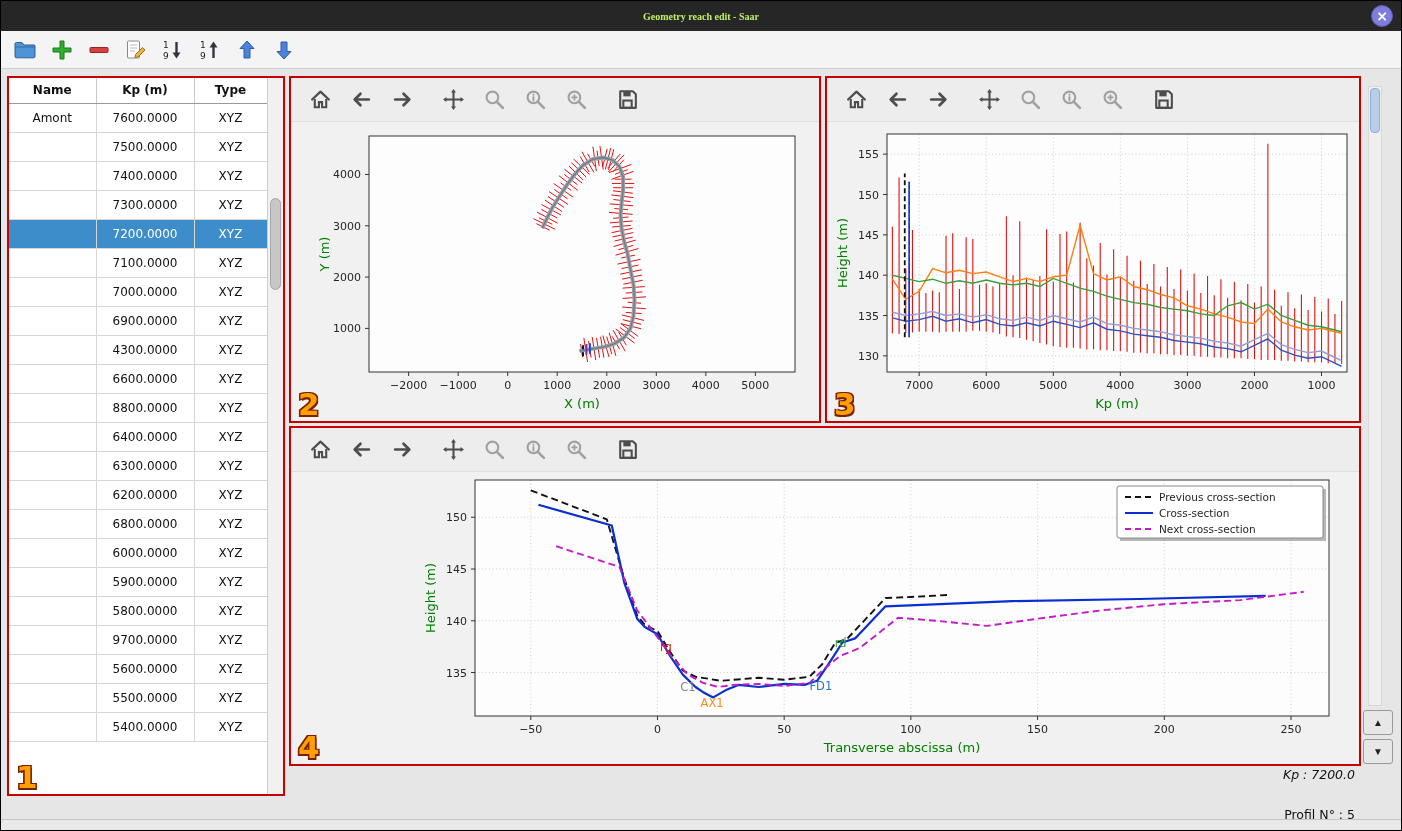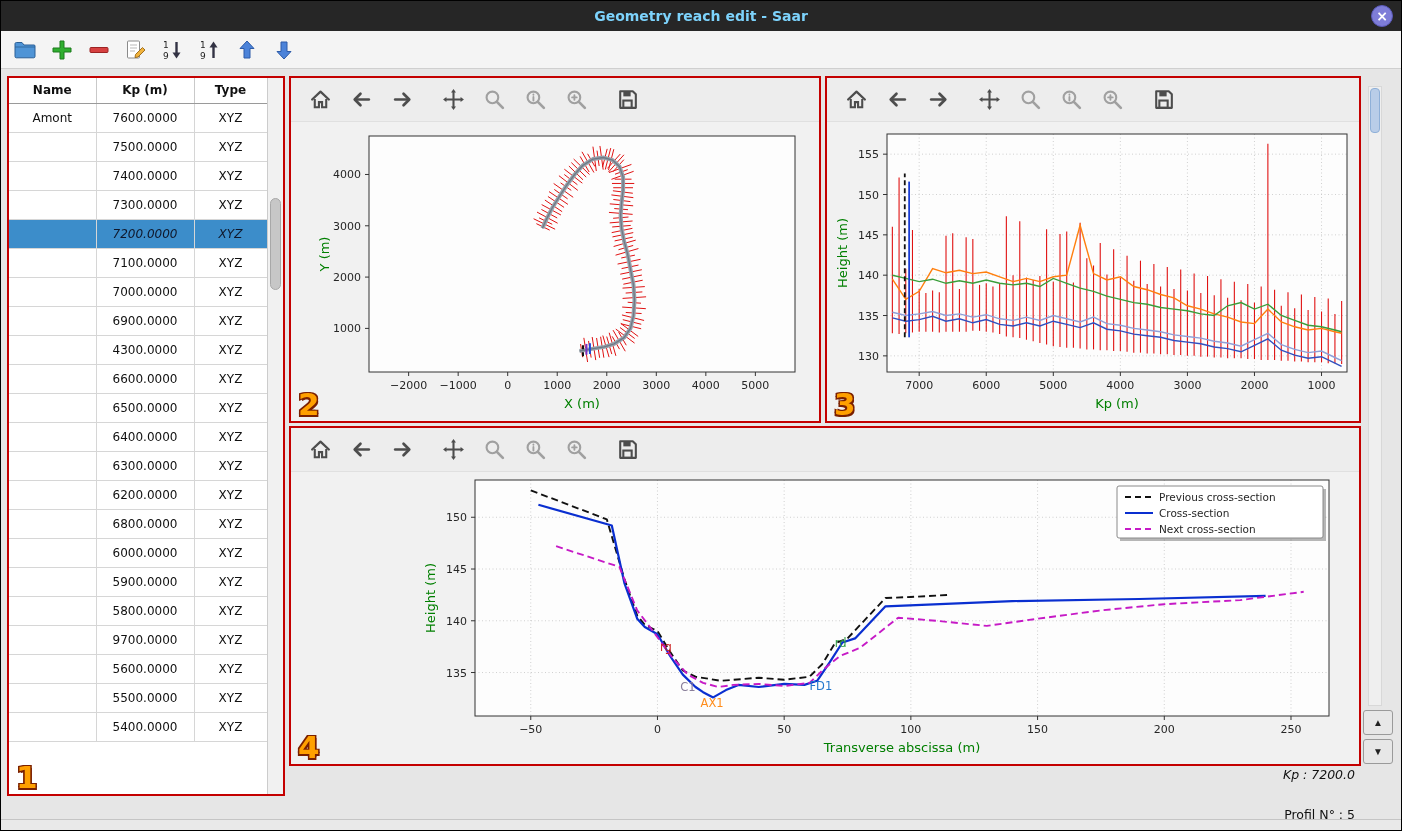--- a/index.html
+++ b/index.html
@@ -1,21 +1,21 @@
 <!DOCTYPE html>
 <html><head>
 <meta charset="utf-8">
 <style>
   html,body{margin:0;padding:0;background:#555;}
   *{box-sizing:border-box;}
   .window{position:relative;width:1402px;height:831px;background:#e6e6e6;border:1px solid #000;
     font-family:"DejaVu Sans","Liberation Sans",sans-serif;overflow:hidden;}
   .titlebar{position:absolute;left:0;top:0;right:0;height:30px;background:#262626;
     display:flex;align-items:center;justify-content:center;}
-  .titlebar .title{color:#7dd3fc;font-size:14px;font-weight:bold;}
+  .titlebar .title{color:#bef264;font-size:10px;font-weight:bold;font-family:Liberation Serif, serif;}
   .close-btn{position:absolute;right:8px;top:4px;width:22px;height:22px;border-radius:50%;
     background:#7e7dd8;color:#fff;display:flex;align-items:center;justify-content:center;
     font-size:14px;font-weight:bold;border:1px solid #5a59b8;cursor:default;}
   .toolbar{position:absolute;left:0;top:30px;right:0;height:38px;background:#f4f4f4;
     border-bottom:1px solid #cfcfcf;display:flex;align-items:center;padding-left:10px;gap:9px;}
   .tb-btn{width:28px;height:28px;border:none;background:transparent;padding:0;
     display:flex;align-items:center;justify-content:center;}
   .content{position:absolute;left:0;top:68px;right:0;bottom:11px;background:#e6e6e6;}
   .panel{position:absolute;border:2px solid #c40000;background:#f1f1f1;}
   #panel-table{left:6px;top:7px;width:278px;height:720px;background:#fff;}
@@ -23,21 +23,21 @@
   #panel-profile{left:824px;top:7px;width:536px;height:347px;}
   #panel-section{left:288px;top:357px;width:1072px;height:340px;}
   .badge{position:absolute;left:7px;bottom:1px;font-size:31px;font-weight:bold;color:#ffa000;line-height:1;
     text-shadow:-1.5px -1.5px 0 #7a2000,1.5px -1.5px 0 #7a2000,-1.5px 1.5px 0 #7a2000,1.5px 1.5px 0 #7a2000;z-index:6;}
   
   #cs-table{border-collapse:collapse;table-layout:fixed;width:258px;font-size:12px;color:#111;padding-left:28px;}
   #cs-table th{height:25px;font-weight:bold;background:#fff;border-bottom:1px solid #9a9a9a;
     border-right:1px solid #c9c9c9;}
   #cs-table td{height:29px;text-align:center;border-bottom:1px solid #d6d6d6;border-right:1px solid #d6d6d6;
     overflow:hidden;white-space:nowrap;}
-  #cs-table tr.selected td{background:#3c8dca;color:#0f172a;font-style:italic;}
+  #cs-table tr.selected td{background:#3c8dca;color:#ffffff;}
   .tscroll{position:absolute;top:0;right:0;bottom:0;width:16px;background:#f1f1f1;border-left:1px solid #cccccc;}
   .tscroll .thumb{position:absolute;left:2px;right:2px;top:120px;height:92px;background:#c7c7c7;
     border:1px solid #a8a8a8;border-radius:6px;}
   
   .mpl-toolbar{height:44px;background:#ededed;display:flex;align-items:center;gap:11px;padding-left:14px;
     border-bottom:1px solid #e0e0e0;}
   .mpl-btn{width:30px;height:30px;border:none;background:transparent;padding:0;
     display:flex;align-items:center;justify-content:center;}
   .plot-host{position:relative;}
   svg{display:block;}
@@ -179,21 +179,21 @@
               <td>4300.0000</td>
               <td>XYZ</td>
             </tr>
             <tr>
               <td></td>
               <td>6600.0000</td>
               <td>XYZ</td>
             </tr>
             <tr>
               <td></td>
-              <td>6500.0000</td>
+              <td>8800.0000</td>
               <td>XYZ</td>
             </tr>
             <tr>
               <td></td>
               <td>6400.0000</td>
               <td>XYZ</td>
             </tr>
             <tr>
               <td></td>
               <td>6300.0000</td>

